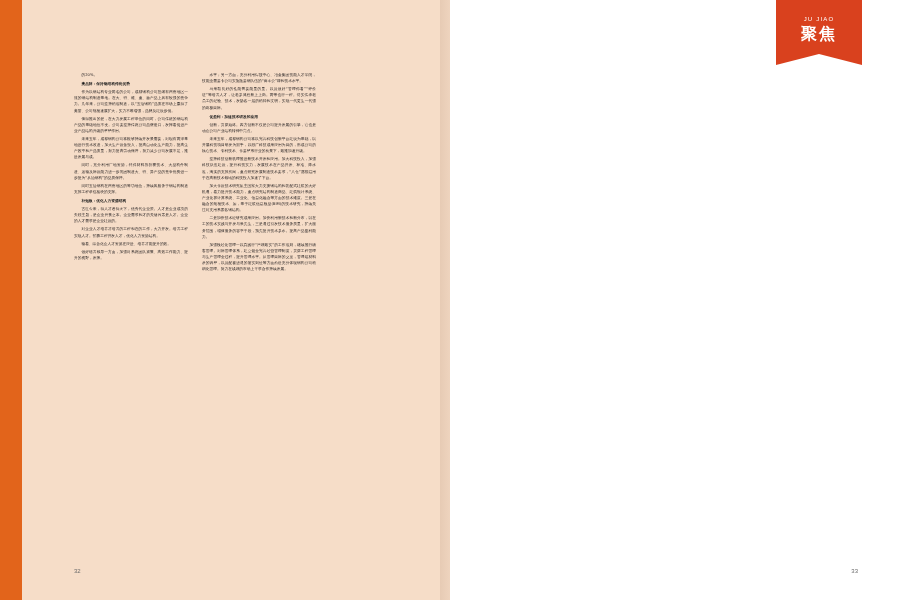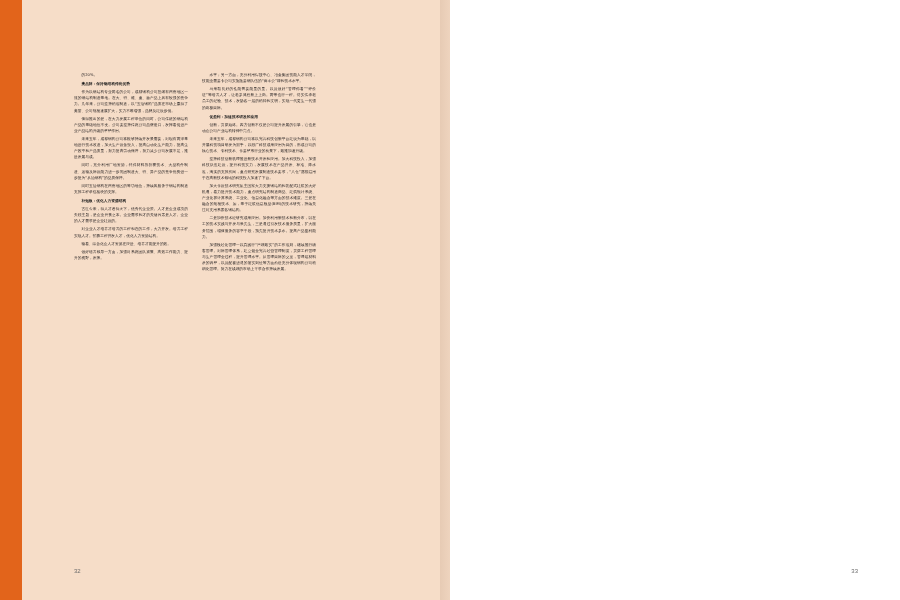--- a/index.html
+++ b/index.html
@@ -175,17 +175,21 @@
           <p>加强模经化管理一以真践行“严细致实”的工作准则，继续推行绩客管理。对标管理体系，建立健全完善经营管理制度，贯穿工程管理与生产管理全过程，提升管理水平。从管理目标的交里，管理组材料条的调整，以及配套进退的落实到位等方面前近充分体现钢构公司精细化管理。努力在线细的市场上寻求合作持续发展。</p>
         </div>
       <div class="col"></div>
     </div>
     <div class="folio folio-left">32</div>
   </div>
 
   <div class="gutter"></div>
 
   <div class="page-right">
+    <div class="masthead">
+      <div class="pinyin">JU JIAO</div>
+      <div class="cn">聚焦</div>
+    </div>
 
     <div class="folio folio-right">33</div>
   </div>
 
 </div>
 
 </body></html>

